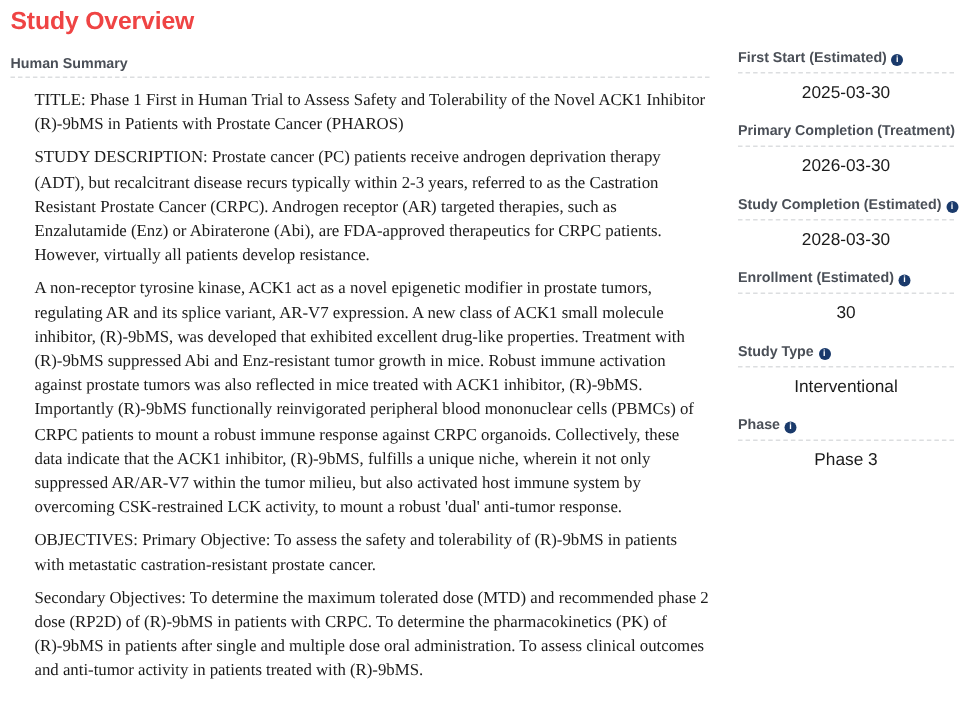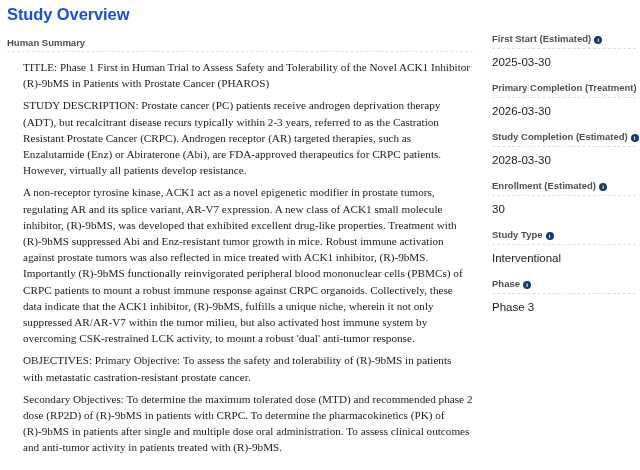--- a/index.html
+++ b/index.html
@@ -14,21 +14,21 @@
     font-family: "Liberation Sans", sans-serif;
     color: #1b1b1b;
     position: relative;
   }
   .page-title {
     position: absolute;
     left: 7px;
     top: 5px;
     font-size: 16.5px;
     font-weight: bold;
-    color: #1d4ed8;
+    color: #ef4444;
     letter-spacing: -0.1px;
     margin: 0;
   }
   .main {
     position: absolute;
     left: 7px;
     top: 37px;
     width: 466px;
   }
   .section-label {
@@ -77,20 +77,21 @@
     text-align: center;
     vertical-align: 0px;
     margin-left: 3px;
     font-weight: bold;
     cursor: pointer;
   }
   .fact-value {
     font-size: 11.5px;
     color: #1b1b1b;
     margin-top: 7px;
+    text-align: center;
   }
 </style>
 </head>
 <body>
 
 <h1 class="page-title">Study Overview</h1>
 
 <div class="main">
   <div class="section-label">Human Summary</div>
   <div class="summary">

